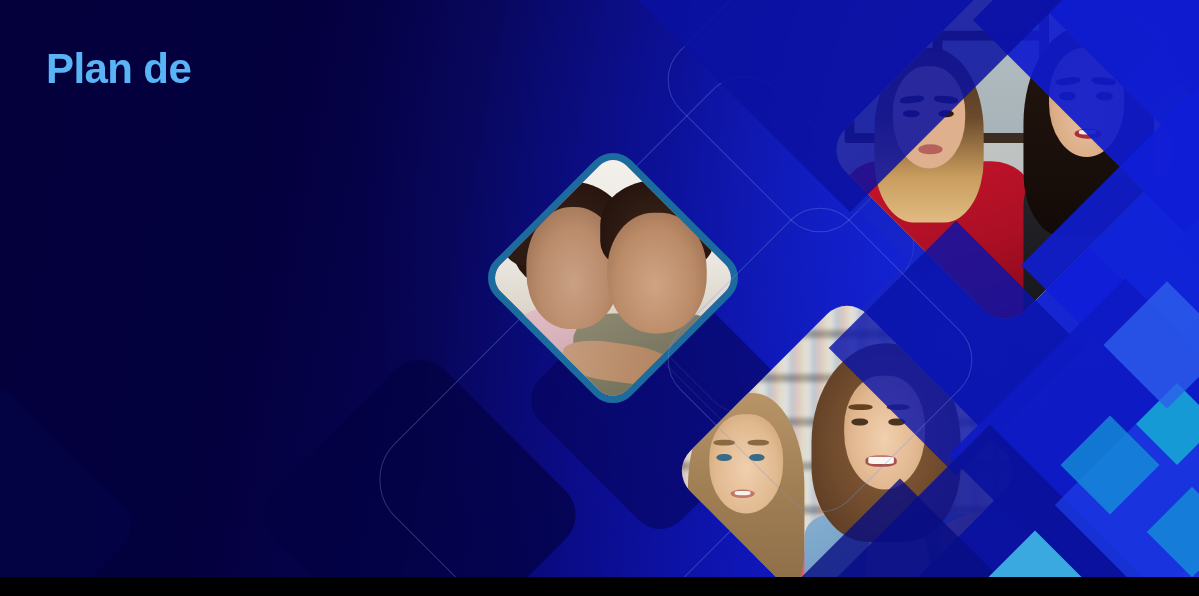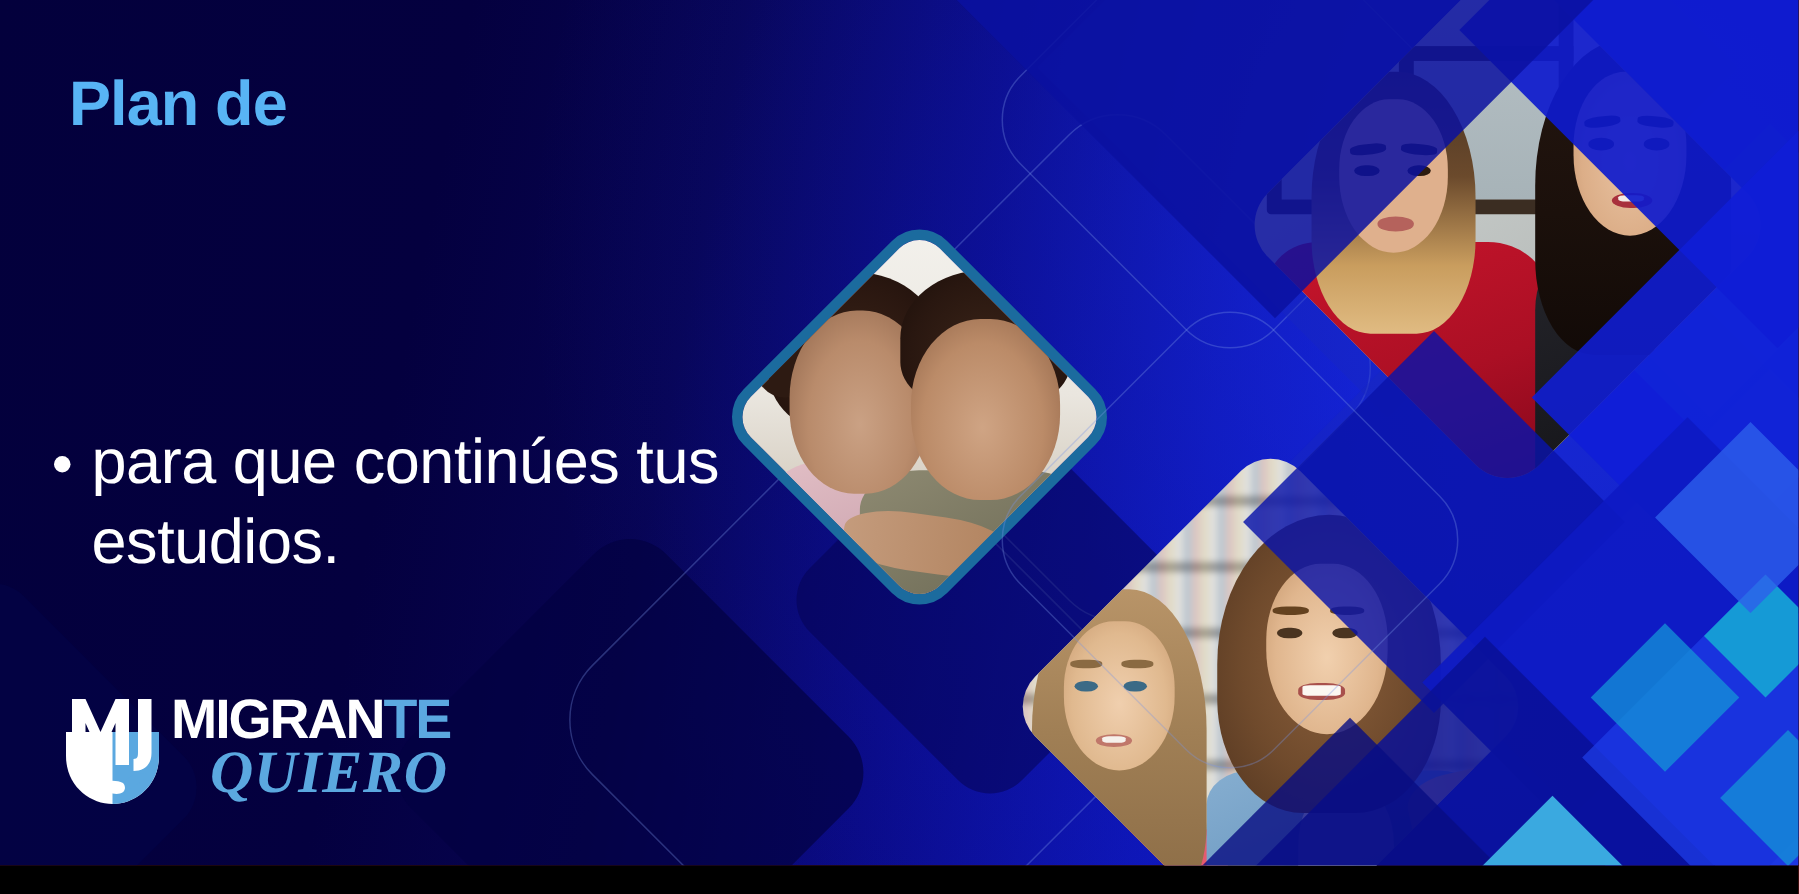--- a/index.html
+++ b/index.html
@@ -604,42 +604,15 @@
   <div class="overlay-dia" style="left:1000px; top:545px; width:70px; height:70px; background:#3aa9e0; z-index:23;"></div>
   <div class="overlay-dia" style="left:1122px; top:300px; width:90px; height:90px; background:rgba(45,95,235,0.8); z-index:23;"></div>
   <div class="overlay-dia" style="left:800px; top:520px; width:200px; height:200px; background:rgba(8,12,130,0.8); z-index:22;"></div>
 
   <div class="dia dia-outline" style="left:700px; top:240px; width:240px; height:240px; border-radius:42px; z-index:24;"></div>
 
   <div class="text-block">
     <div class="eyebrow">Plan de</div>
   </div>
 
-  <div class="bullet-wrap">
-    <div class="bullet-dot"></div>
-    <div class="bullet-text">para que continúes tus estudios.</div>
-  </div>
-
-  <div class="logo">
-    <div class="logo-mark">
-      <svg viewBox="0 0 74 82" width="74" height="82" aria-hidden="true">
-
-        <path d="M6 30 L6 46 C6 66 22 78 37 78 C52 78 68 66 68 46 L68 30 Z" fill="#ffffff"></path>
-        <path d="M37 78 C52 78 68 66 68 46 L68 30 L37 30 Z" fill="#5ba8e0"></path>
-
-        <path d="M10 8 L19 8 L29 30 L39 8 L48 8 L48 52 L39 52 L39 24 L31 42 L27 42 L19 24 L19 52 L10 52 Z" fill="#ffffff"></path>
-
-        <path d="M54 8 L63 8 L63 44 C63 52 58 56 51 56 L51 48 C54 48 54 46 54 43 Z" fill="#ffffff"></path>
-
-        <path d="M14 58 C20 56 26 60 31 64 C34 66 36 68 38 69 L32 73 C28 70 22 65 17 63 Z" fill="#ffffff"></path>
-        <path d="M60 58 C54 56 48 60 43 64 C40 66 38 68 36 69 L42 73 C46 70 52 65 57 63 Z" fill="#5ba8e0"></path>
-        <path d="M30 64 C34 62 40 62 44 64 C46 66 46 70 42 71 C38 72 33 70 30 68 Z" fill="#ffffff"></path>
-      </svg>
-    </div>
-    <div class="logo-words">
-      <div class="logo-line1">
-        <span class="w">MI</span><span class="w">GRAN</span><span class="b">TE</span>
-      </div>
-      <div class="logo-line2">QUIERO</div>
-    </div>
-  </div>
+
 
 </div>
 
 </body></html>

